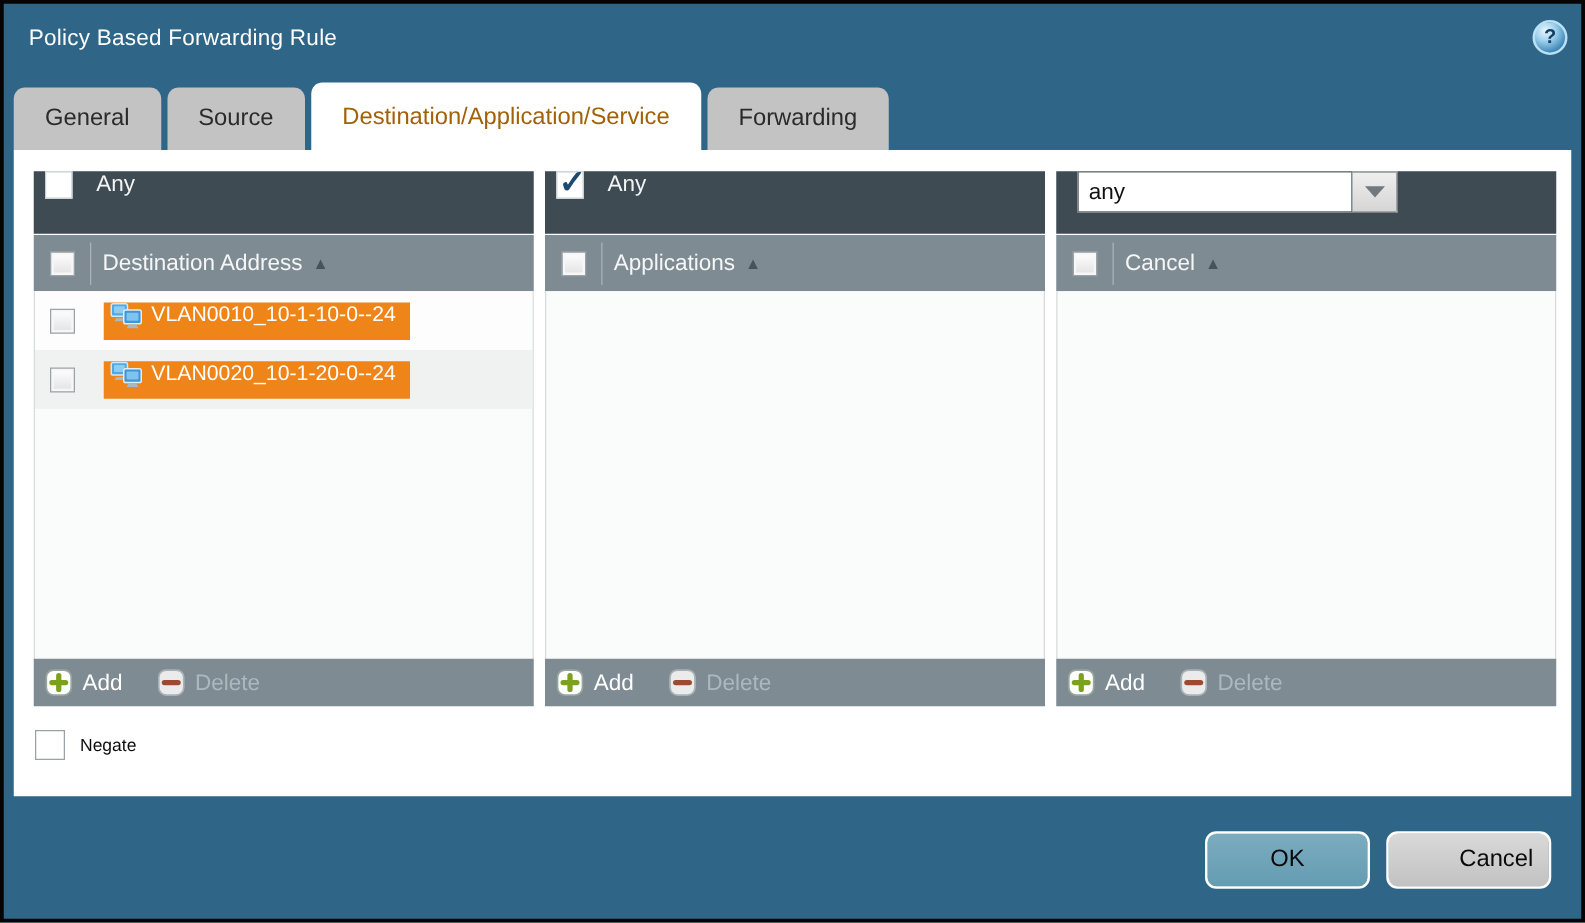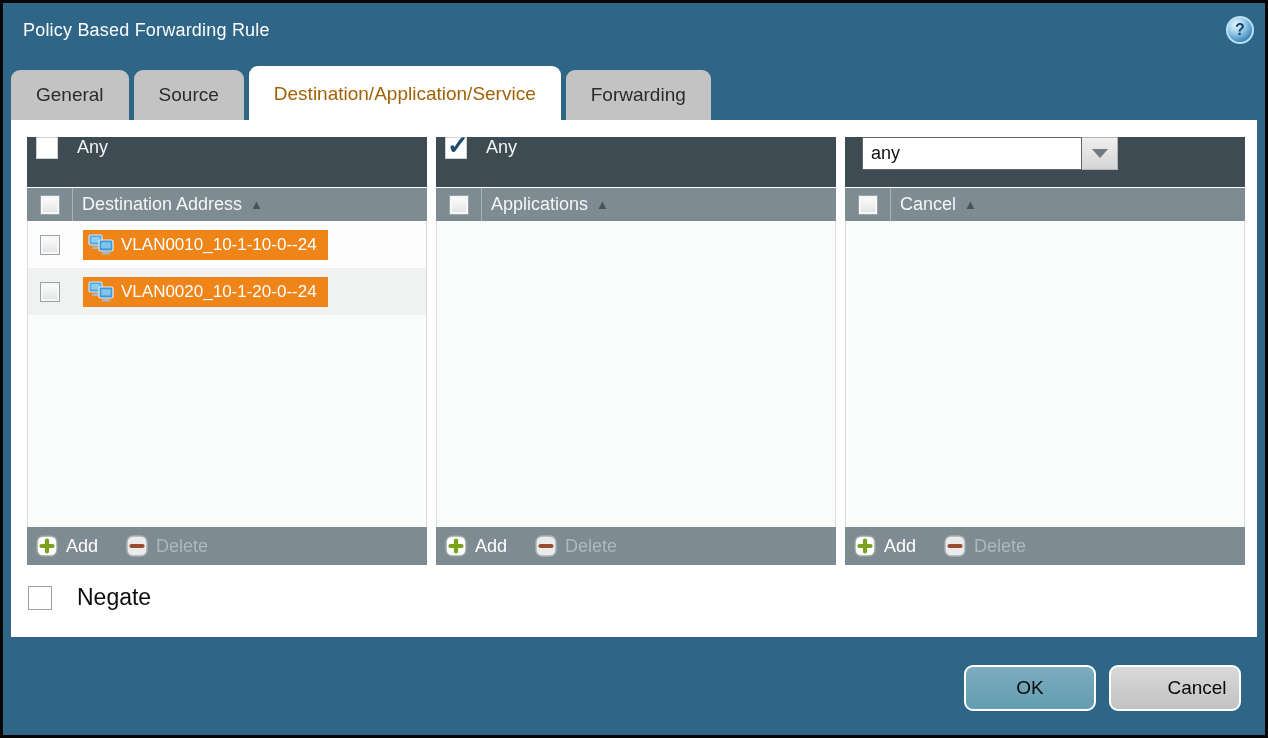--- a/index.html
+++ b/index.html
@@ -39,21 +39,21 @@
   .bar-any .lbl { color:#f2f4f5; font-size:18px; margin-left:19px; }
   .cb-big {
     width:22px; height:22px; background:#ffffff; border:1px solid #c9d2d7;
     position:relative; flex:none; cursor:pointer;
   }
   .cb-big .tick {
     position:absolute; left:1px; top:-6px; font-size:26px; font-weight:bold;
     color:#1c4a70; line-height:26px;
   }
   .bar-head {
-    height:33px; background:#7e8b92; display:flex; align-items:center;
+    height:45px; background:#7e8b92; display:flex; align-items:center;
     margin-top:1px; flex:none; cursor:pointer;
   }
   .cb-cell { width:45px; display:flex; justify-content:center; align-items:center; flex:none; }
   .cb-small {
     width:20px; height:20px; border:1px solid #9aa3a8; cursor:pointer;
     background:linear-gradient(#ffffff, #e2e2e2);
     box-shadow:inset 0 0 0 2px #f7f7f7;
   }
   .vsep { width:1px; height:34px; background:rgba(255,255,255,0.35); flex:none; }
   .head-lbl { color:#f5f6f7; font-size:18px; margin-left:9px; }
@@ -61,21 +61,21 @@
   .body {
     flex:1; background:#fafbfb; border-left:1px solid #d8dbdc; border-right:1px solid #d8dbdc;
     overflow:hidden;
   }
   .row { height:47px; display:flex; align-items:center; cursor:pointer; }
   .row:nth-child(odd) { background:#fdfdfd; }
   .row:nth-child(even) { background:#f0f1f1; }
   .row .cb-small { margin-left:12px; }
   .chip {
     margin-left:23px; height:30px; background:#ef8418; color:#ffffff;
-    display:inline-flex; align-items:center; padding:0 11px 0 5px; font-size:17px;
+    display:inline-flex; padding:0 11px 0 5px; font-size:17px;
   }
   .chip svg { margin-right:7px; }
   .bar-foot {
     height:38px; background:#7e8b92; display:flex; 
     padding-left:9px; gap:28px; flex:none;
   }
   .foot-btn { display:flex; align-items:center; gap:8px; cursor:pointer; }
   .foot-btn .txt { font-size:18px; color:#ffffff; }
   .foot-btn.disabled .txt { color:#adb8bd; }
   
@@ -85,21 +85,21 @@
     font-size:18px; display:flex; align-items:center; padding-left:8px; cursor:text;
   }
   .dd-btn {
     width:36px; background:linear-gradient(#efefef,#d5d5d5); border:1px solid #b5b5b5;
     border-left:none; display:flex; align-items:center; justify-content:center; cursor:pointer;
   }
   .dd-arrow { width:0; height:0; border-left:8px solid transparent; border-right:8px solid transparent; border-top:9px solid #70797d; }
   
   .negate-row { display:flex; align-items:center; margin:19px 0 0 17px; }
   .cb-negate { width:24px; height:24px; background:#ffffff; border:1px solid #97a1a6; cursor:pointer; }
-  .negate-lbl { font-size:23px; color:#0d0d0d; margin-left:25px; }
+  .negate-lbl { font-size:14px; color:#0d0d0d; margin-left:12px; }
   
   .dlg-footer { display:flex; justify-content:flex-end; gap:13px; padding:28px 24px 0 0; }
   .btn {
     width:132px; height:46px; border:2px solid #ffffff; border-radius:9px;
     font-size:19px; color:#0a0a0a; font-family:Liberation Sans, sans-serif; cursor:pointer;
   }
   .btn-ok { background:linear-gradient(#7cacbf,#649cb2); }
   .btn-cancel { background:linear-gradient(#d9d9d9,#c2c2c2);padding-left:44px; }
 </style>
 </head>

